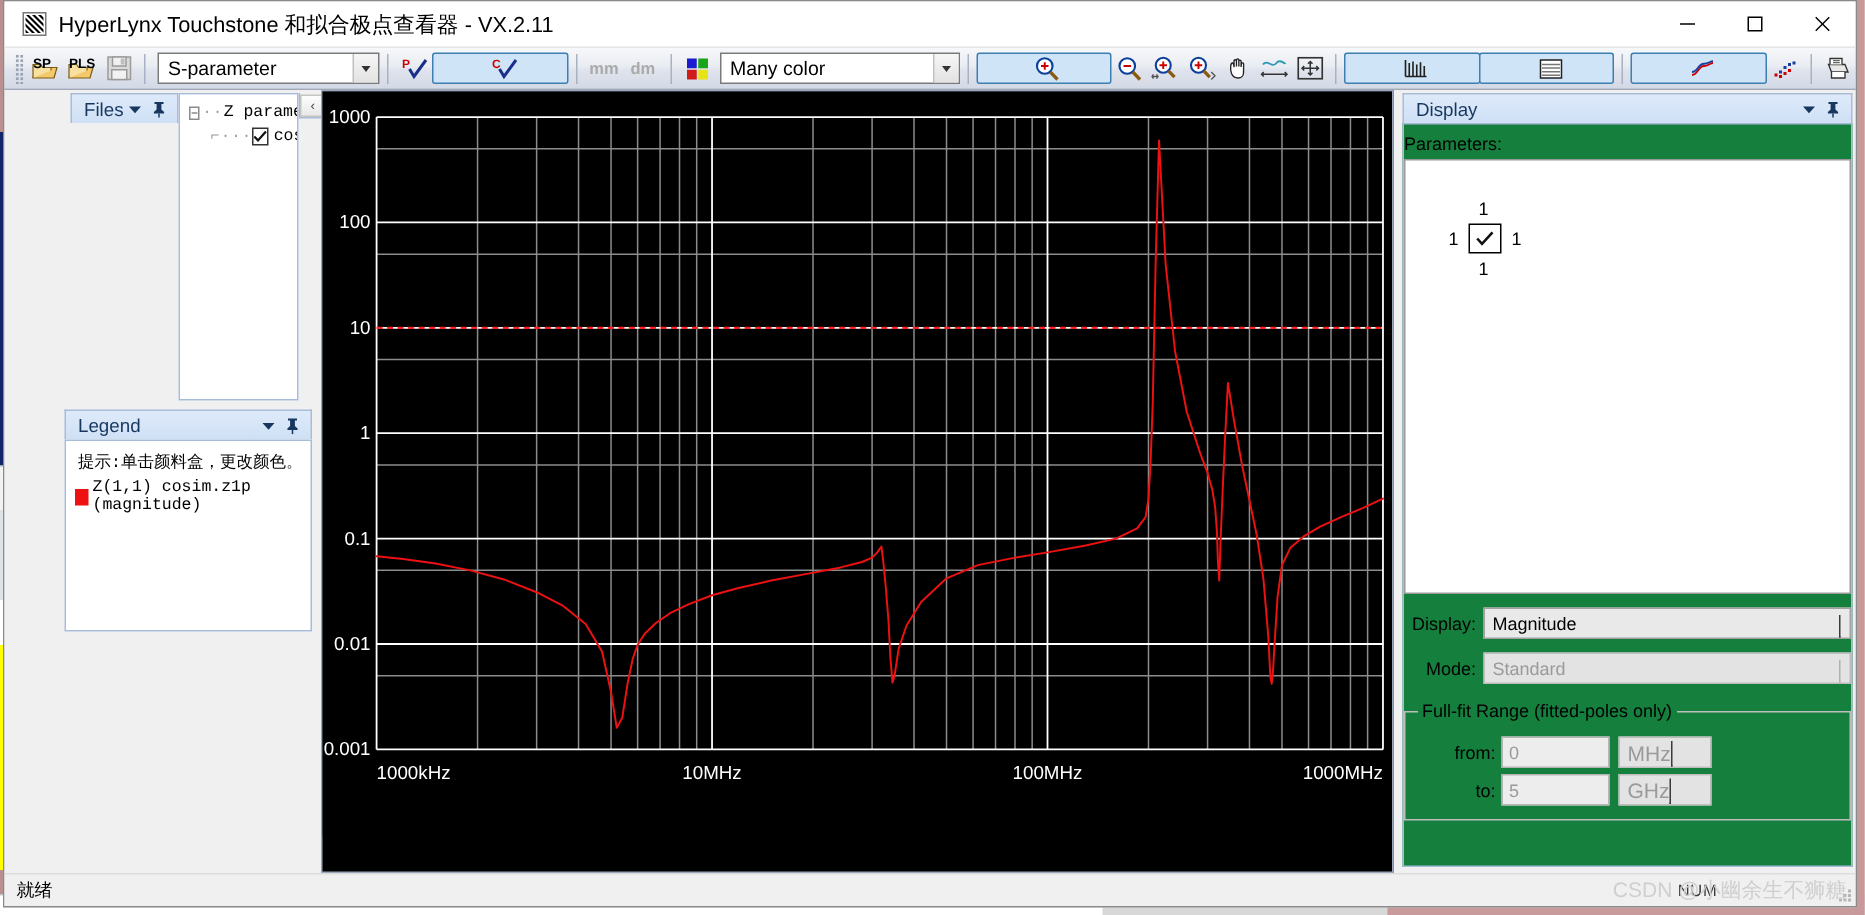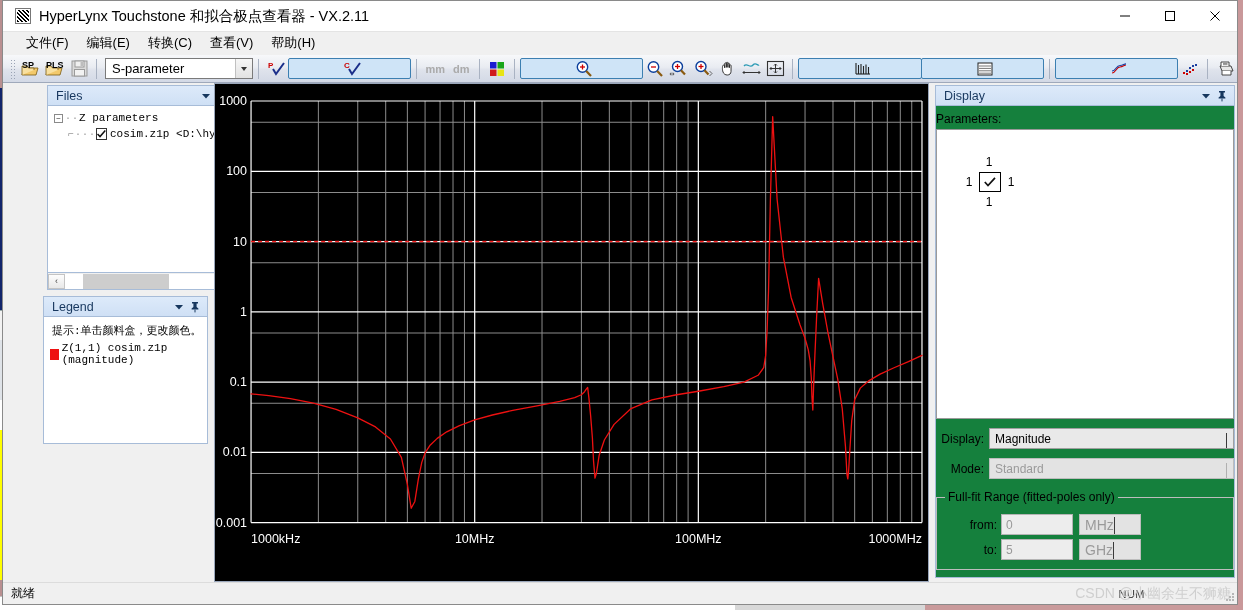--- a/index.html
+++ b/index.html
@@ -106,21 +106,21 @@
     background:linear-gradient(180deg,#ddeafa,#cfe0f5);
     display:flex; align-items:center; padding:0 4px 0 8px;
     font-size:12.5px; color:#17375e;
     border:1px solid #a7bcd8; border-bottom:none;
   }
   .panel-head .ph-title { flex:1; }
   .ph-btn { width:16px; height:16px; display:flex; align-items:center; justify-content:center; color:#17375e;}
   .panel-body { flex:1; border:1px solid #a7bcd8; background:#ffffff; overflow:hidden; position:relative;}
 
   
-  #files-panel { width:228px; flex:0 0 205px; display:flex; flex-direction:column;padding-left:40px; }
+  #files-panel { width:228px; flex:0 0 205px; display:flex; flex-direction:row;padding-left:40px; }
   #files-tree { flex:1; background:#fff; padding:4px 0 0 6px; font-family:"Liberation Mono", monospace; font-size:11px;}
   .tree-row { display:flex; align-items:center; height:16px; white-space:nowrap; }
   .tree-toggle{
     width:9px;height:9px;border:1px solid #8a8a8a;background:#fff;
     display:flex;align-items:center;justify-content:center;font-size:8px;line-height:7px;color:#333;
     margin-right:2px; font-family:"Liberation Sans",sans-serif;
   }
   .tree-dots { color:#999; letter-spacing:1px; font-size:10px; }
   .tree-check {
     width:12px;height:12px;border:1px solid #333;background:#fff;margin-right:3px;
@@ -232,27 +232,20 @@
       </div>
       <div class="win-btn">
         <svg width="12" height="12" viewBox="0 0 12 12">
             <line x1="1.5" y1="1.5" x2="10.5" y2="10.5" stroke="#000" stroke-width="1"></line>
             <line x1="10.5" y1="1.5" x2="1.5" y2="10.5" stroke="#000" stroke-width="1"></line>
           </svg>
       </div>
     </div>
   </div>
 
-  <div id="menubar">
-    <div class="menu-item">文件(F)</div>
-    <div class="menu-item">编辑(E)</div>
-    <div class="menu-item">转换(C)</div>
-    <div class="menu-item">查看(V)</div>
-    <div class="menu-item">帮助(H)</div>
-  </div>
 
   <div id="toolbar">
     <div class="grip"></div>
 
     <div class="tb-btn">
       <div class="folder">
         <span class="tb-label">SP</span>
         <svg width="20" height="16" viewBox="0 0 20 16">
           <path d="M1 14 L3 7 L17 7 L15 14 Z" fill="#f3c96b" stroke="#7a5a12" stroke-width="0.8"></path>
           <path d="M1 14 L1 5 L6 5 L7.5 7 L13 7 L13 9" fill="#f8e0a0" stroke="#7a5a12" stroke-width="0.8"></path>
@@ -317,20 +310,26 @@
 
     <div class="tb-btn">
       <svg width="16" height="16" viewBox="0 0 16 16">
         <rect x="1" y="1" width="6.5" height="6.5" fill="#1b1bd0"></rect>
         <rect x="8.5" y="1" width="6.5" height="6.5" fill="#19a519"></rect>
         <rect x="1" y="8.5" width="6.5" height="6.5" fill="#d01b1b"></rect>
         <rect x="8.5" y="8.5" width="6.5" height="6.5" fill="#e8e413"></rect>
       </svg>
     </div>
 
+    <div class="combo" style="width:160px; margin-left:3px;">
+      <span>Many color</span>
+      <span class="arrow">
+          <span class="tri-down"></span>
+        </span>
+    </div>
 
     <div class="tb-sep"></div>
 
     <div class="tb-btn sel">
       <svg width="18" height="18" viewBox="0 0 18 18">
         <circle cx="7.5" cy="7" r="5.2" fill="#fff" stroke="#0b3f9c" stroke-width="1.4"></circle>
         <line x1="11.2" y1="11" x2="16" y2="16" stroke="#8a5a10" stroke-width="2.2"></line>
         <line x1="5" y1="7" x2="10" y2="7" stroke="#c00" stroke-width="1.3"></line>
         <line x1="7.5" y1="4.5" x2="7.5" y2="9.5" stroke="#c00" stroke-width="1.3"></line>
       </svg>

